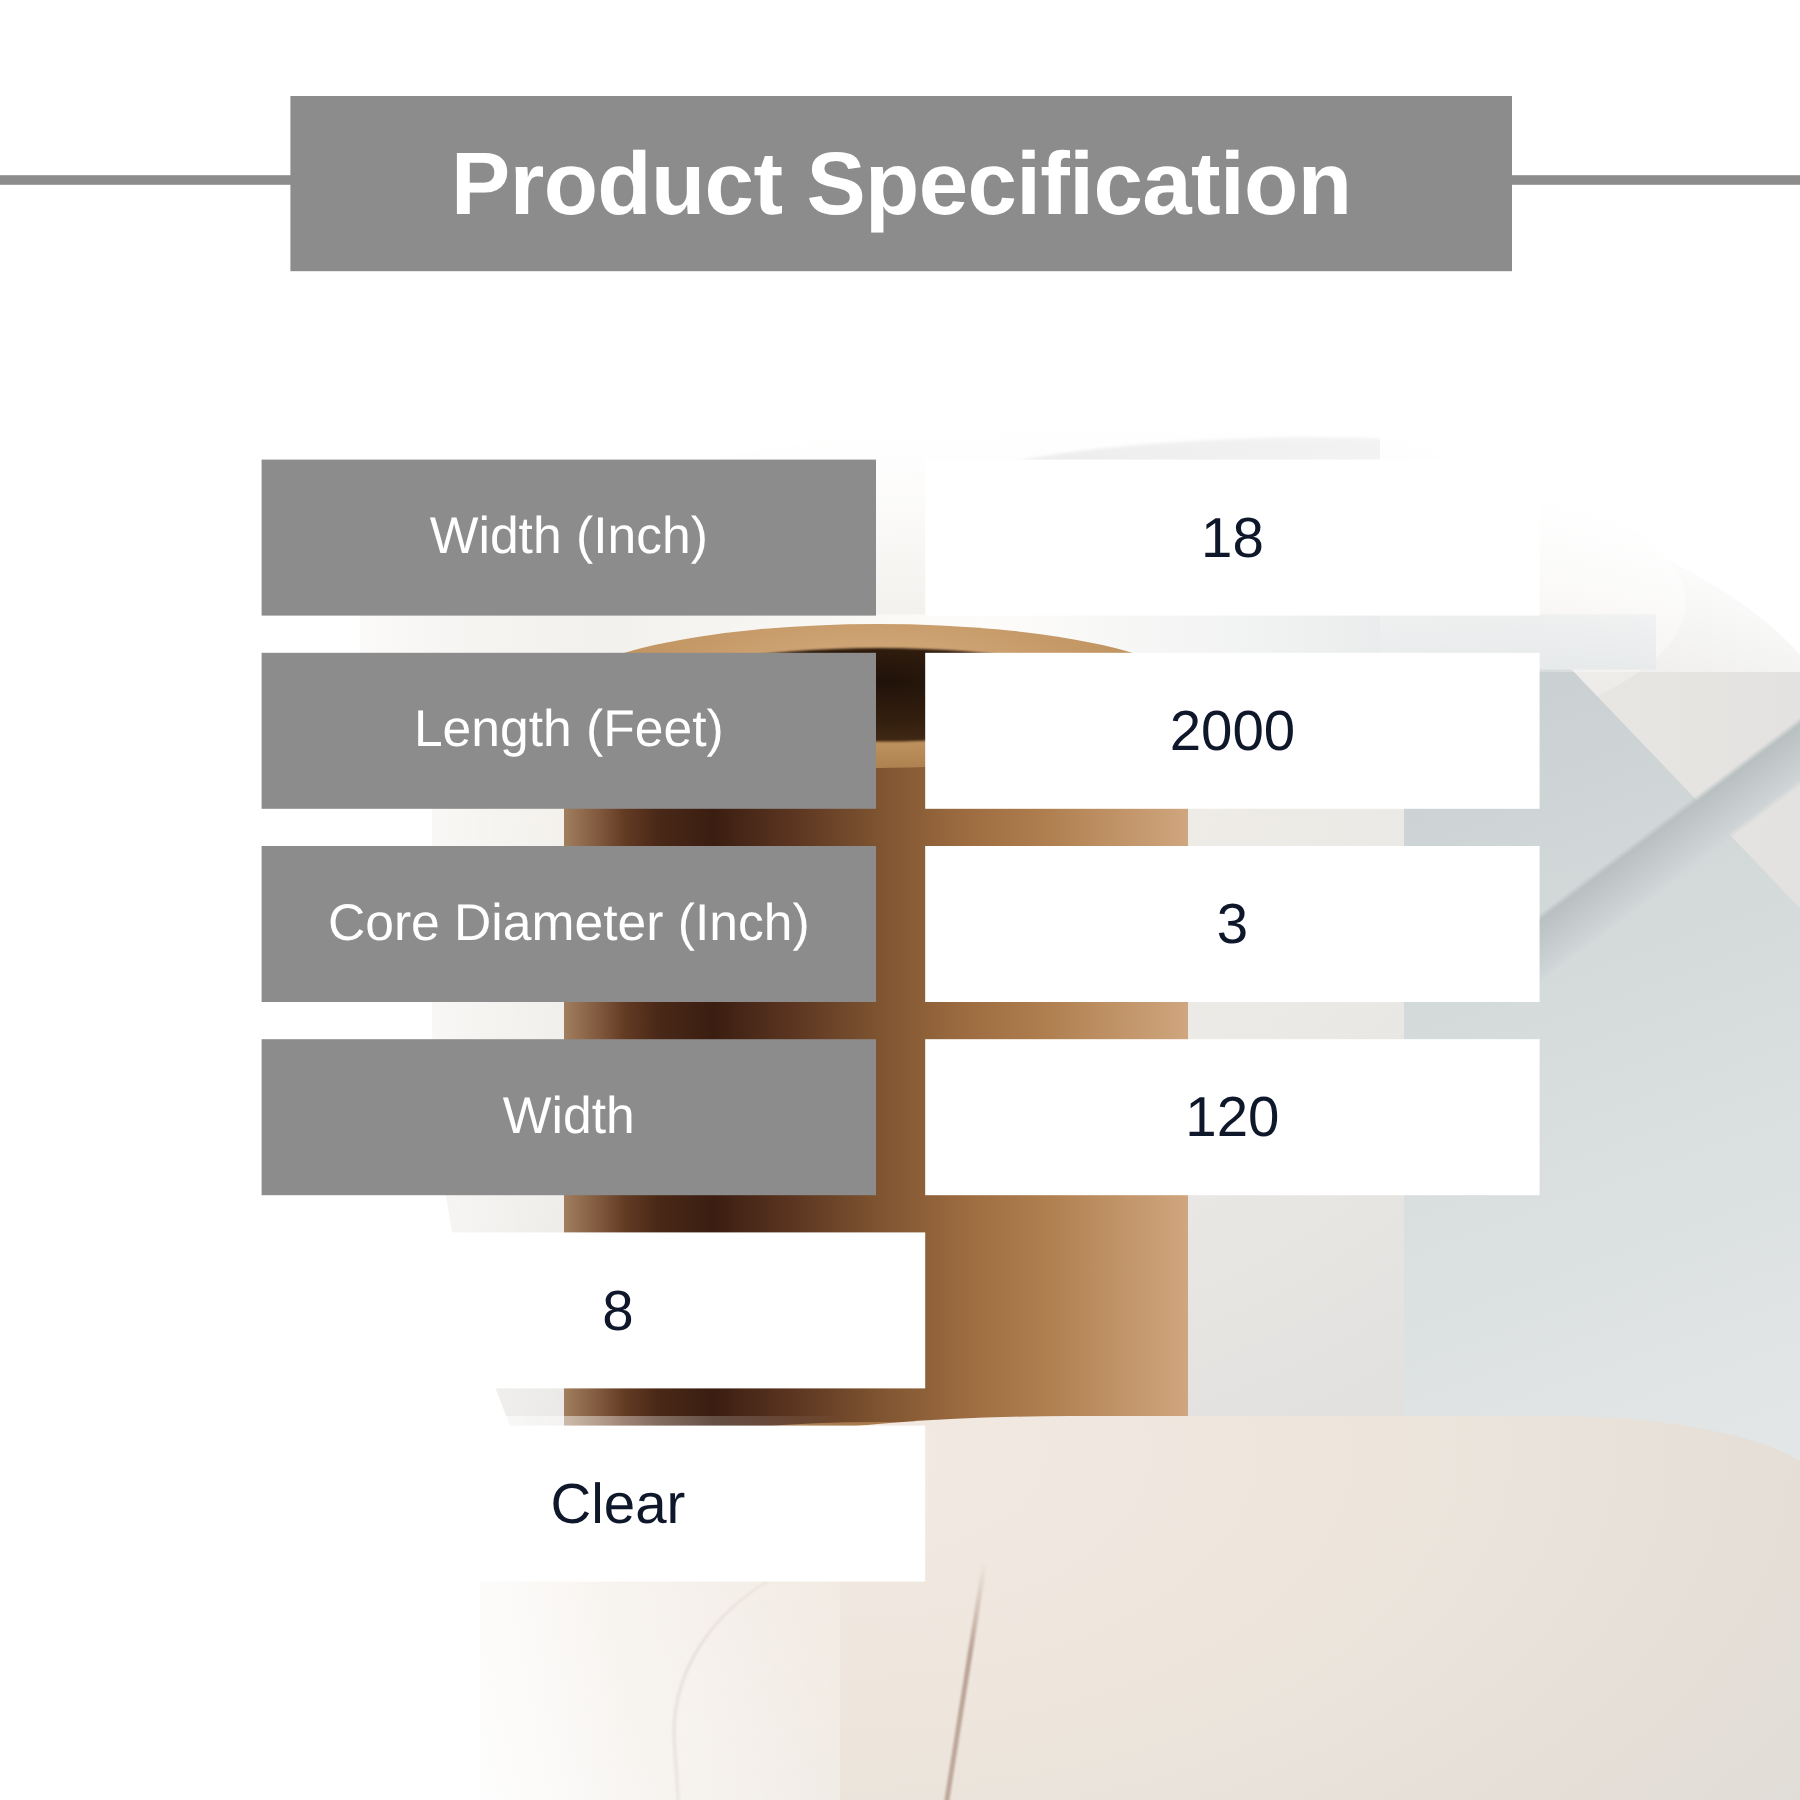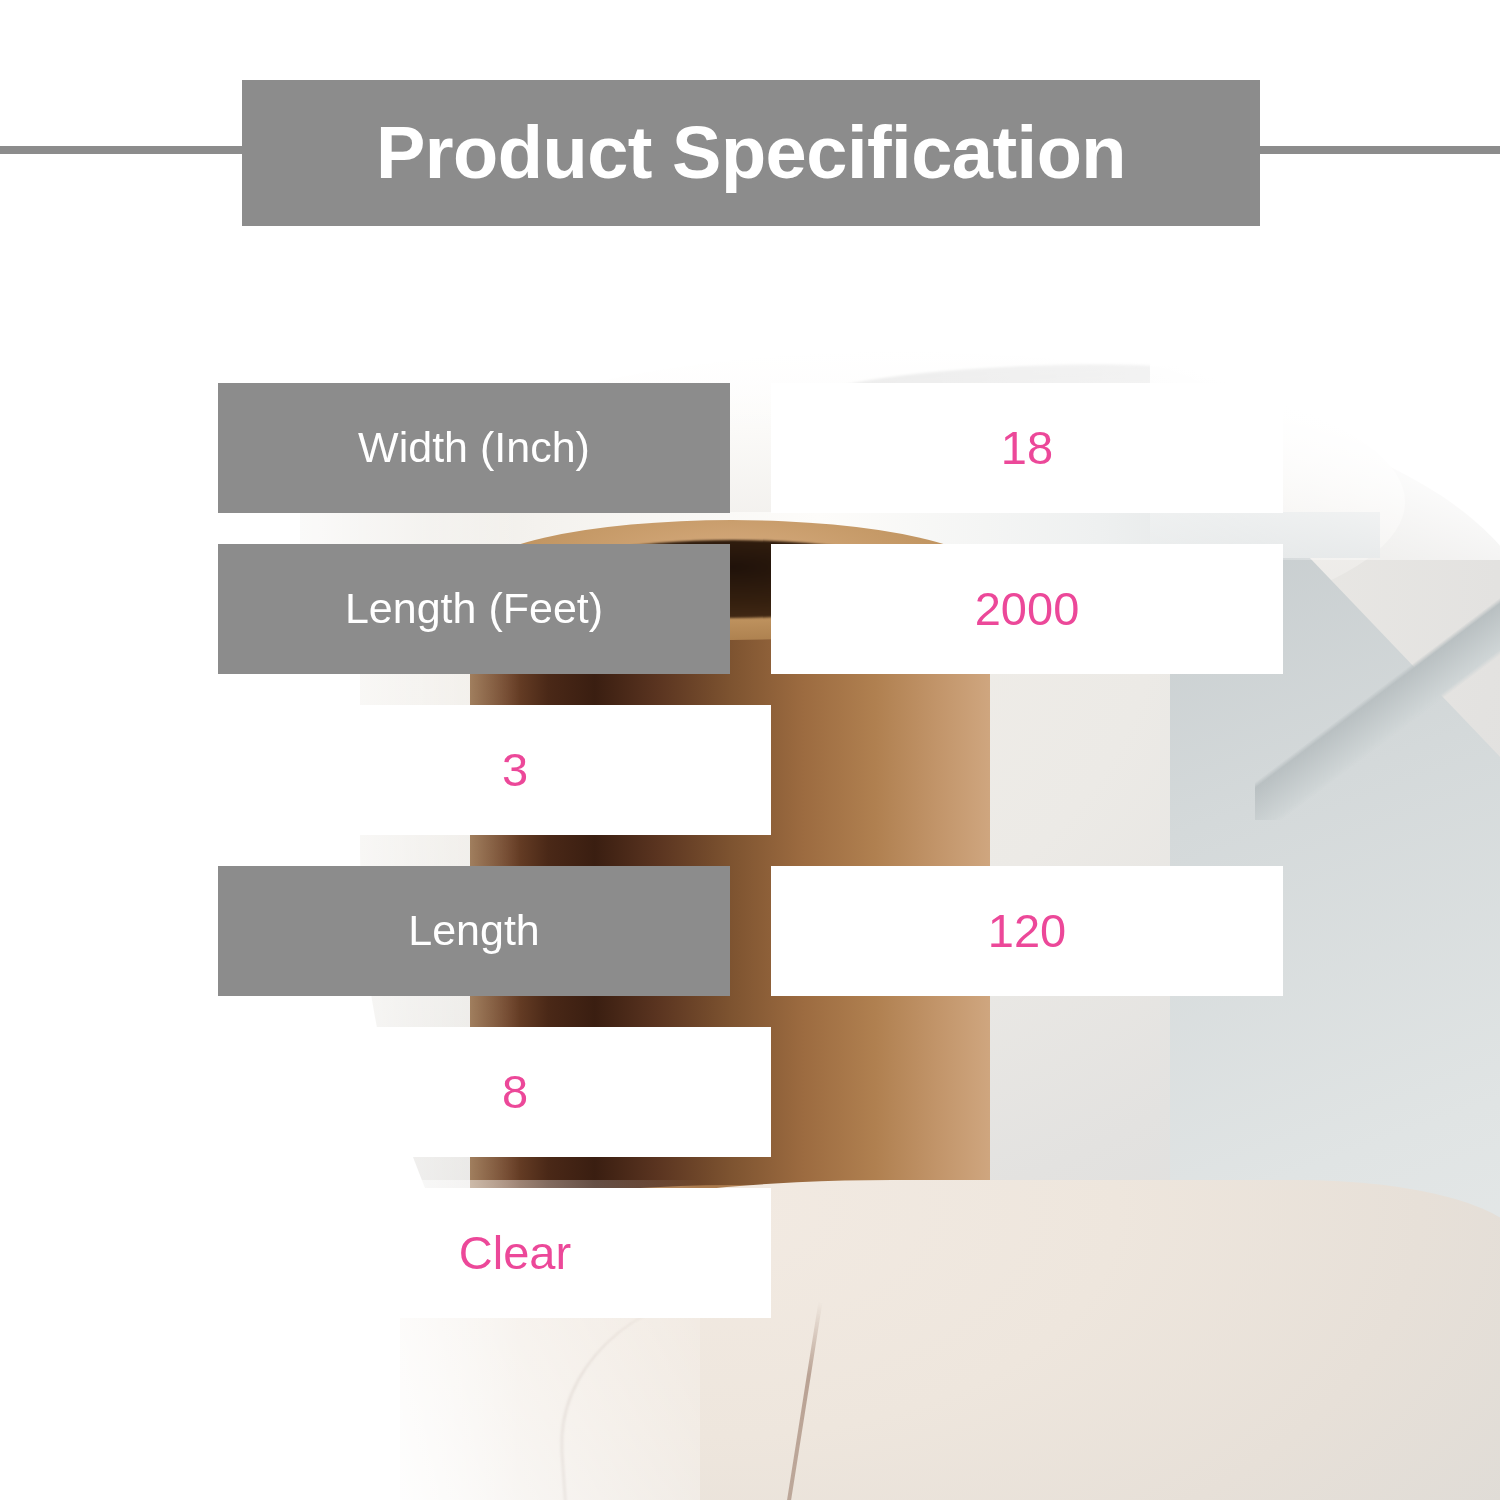--- a/index.html
+++ b/index.html
@@ -216,21 +216,21 @@
     font-size:43px;
     font-weight:400;
     line-height:1.06;
     padding:6px 14px;
   }
   .spec-gap { width:41px; flex:0 0 41px; }
   .spec-value {
     width:512px;
     min-height:130px;
     background:#ffffff;
-    color:#ec4899;
+    color:#0f172a;
     display:flex;
     align-items:center;
     justify-content:center;
     text-align:center;
     font-size:47px;
     font-weight:400;
     line-height:1.06;
     padding:6px 14px;
   }
   
@@ -273,26 +273,27 @@
     <div class="spec-value">18</div>
   </div>
 
   <div class="spec-row">
     <div class="spec-label">Length (Feet)</div>
     <div class="spec-gap"></div>
     <div class="spec-value">2000</div>
   </div>
 
   <div class="spec-row">
+    <div class="spec-label">Core Diameter (Inch)</div>
     <div class="spec-gap"></div>
     <div class="spec-value">3</div>
   </div>
 
   <div class="spec-row">
-    <div class="spec-label">Length</div>
+    <div class="spec-label">Width</div>
     <div class="spec-gap"></div>
     <div class="spec-value">120</div>
   </div>
 
   <div class="spec-row">
     <div class="spec-gap"></div>
     <div class="spec-value">8</div>
   </div>
 
   <div class="spec-row">

